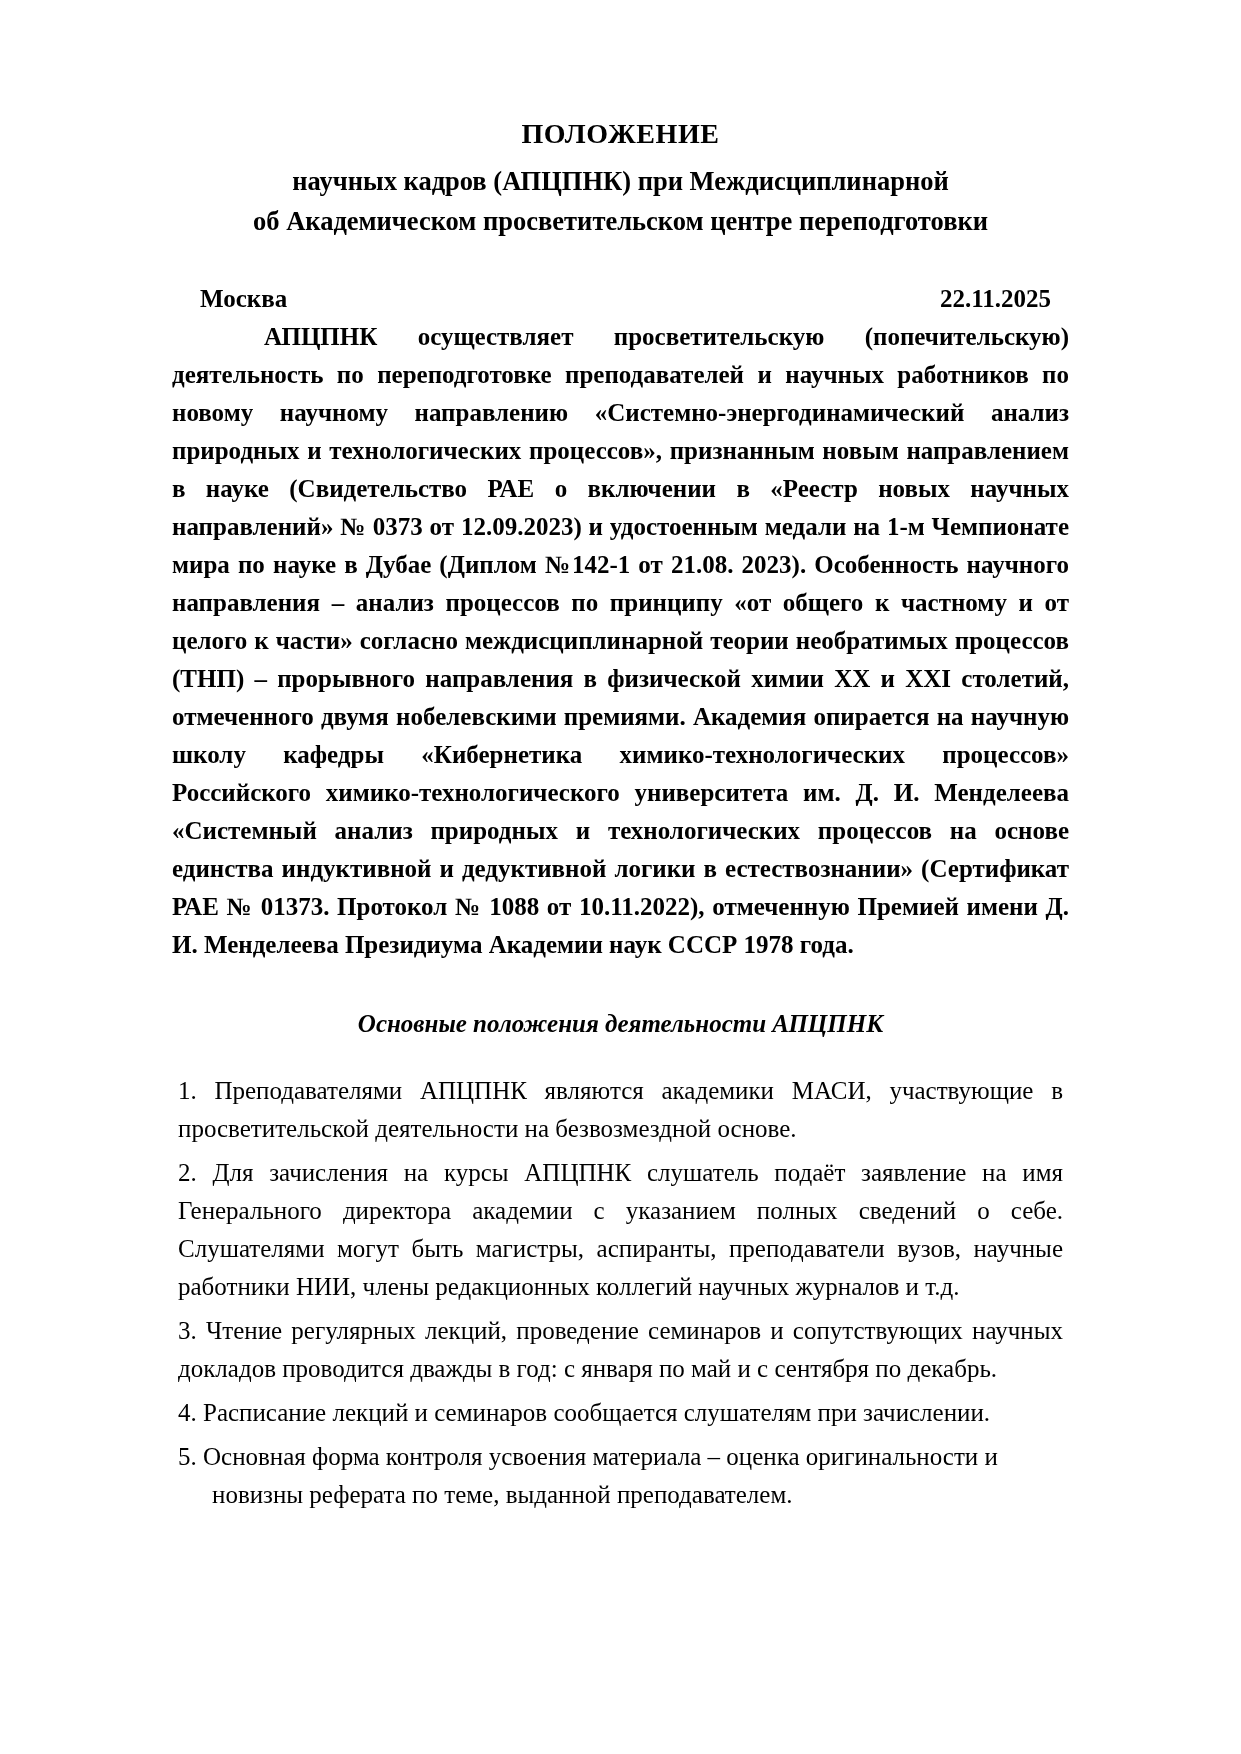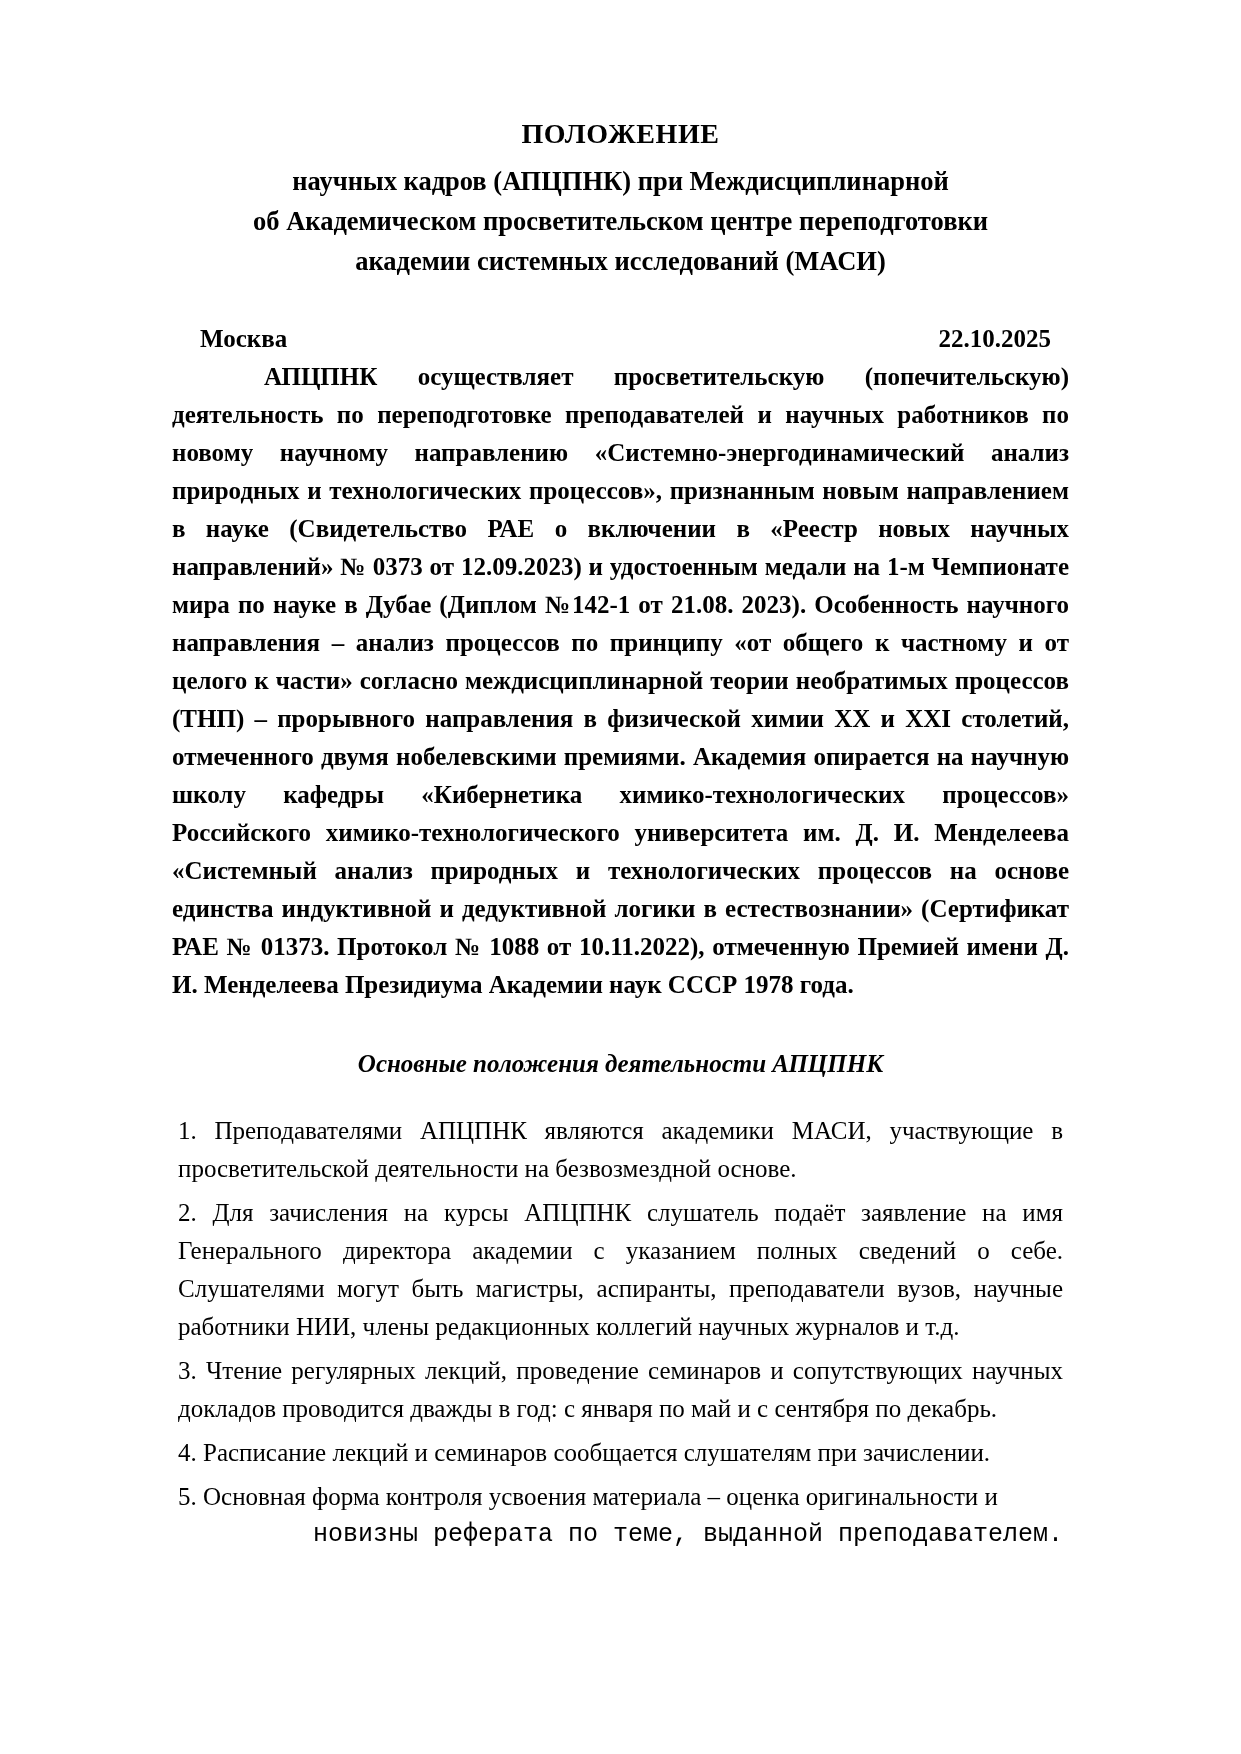--- a/index.html
+++ b/index.html
@@ -80,41 +80,39 @@
     text-align: justify;
     text-justify: inter-word;
     margin: 6px;
   }
   .provision-last {
     text-align: left;
   }
   .provision-last .sub {
     display: block;
     padding-left: 34px;
-    text-align: right;
-    font-family: Liberation Mono, monospace;
+    text-align: left;
   }
 </style>
 </head>
 <body>
 
 <div class="page">
 
   <div class="doc-title-block">
     <div class="doc-title-main">ПОЛОЖЕНИЕ</div>
     <div class="doc-title-sub">
       <span class="tline">научных кадров (АПЦПНК) при Междисциплинарной</span>
       <span class="tline">об Академическом просветительском центре переподготовки</span>
-      <span class="tline">академии системных исследований (МАСИ)</span>
     </div>
   </div>
 
   <div class="placedate">
     <span>Москва</span>
-    <span>22.10.2025</span>
+    <span>22.11.2025</span>
   </div>
 
   <p class="body-para">АПЦПНК осуществляет просветительскую (попечительскую) деятельность по переподготовке преподавателей и научных работников по новому научному направлению «Системно-энергодинамический анализ природных и технологических процессов», признанным новым направлением в науке  (Свидетельство РАЕ о включении в «Реестр новых научных направлений» № 0373 от 12.09.2023) и удостоенным медали на 1-м Чемпионате мира по науке в Дубае (Диплом №142-1 от 21.08. 2023). Особенность научного направления – анализ процессов по принципу «от общего к частному и от целого к части» согласно междисциплинарной теории необратимых процессов (ТНП) – прорывного направления в физической химии XX и XXI столетий, отмеченного двумя нобелевскими премиями. Академия опирается на научную школу кафедры «Кибернетика химико-технологических процессов» Российского химико-технологического университета им. Д. И. Менделеева  «Системный анализ природных и технологических процессов на основе единства индуктивной и дедуктивной логики в естествознании» (Сертификат РАЕ № 01373. Протокол № 1088 от 10.11.2022), отмеченную Премией имени Д. И. Менделеева Президиума Академии наук СССР 1978 года.</p>
 
   <div class="section-heading">Основные положения деятельности АПЦПНК</div>
 
   <div class="provisions">
     <p class="provision">1. Преподавателями АПЦПНК являются академики МАСИ, участвующие в просветительской деятельности на безвозмездной основе.</p>
     <p class="provision">2. Для зачисления на курсы АПЦПНК слушатель подаёт заявление на имя Генерального директора академии с указанием полных сведений о себе. Слушателями могут быть магистры, аспиранты, преподаватели вузов, научные работники НИИ, члены редакционных коллегий научных журналов и т.д.</p>
     <p class="provision"> 3. Чтение регулярных лекций, проведение семинаров и сопутствующих научных докладов проводится дважды в год: с января по май и с сентября по декабрь.</p>

